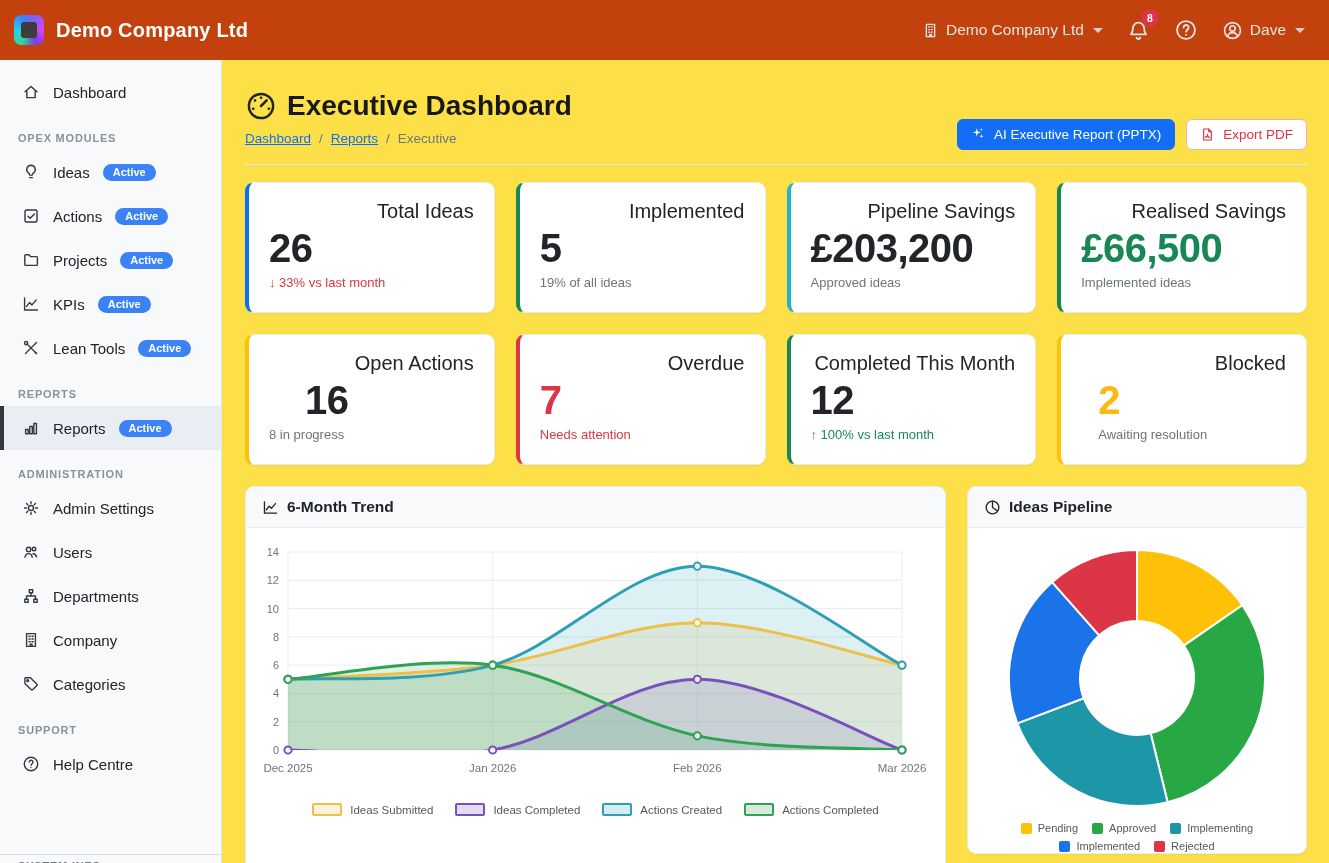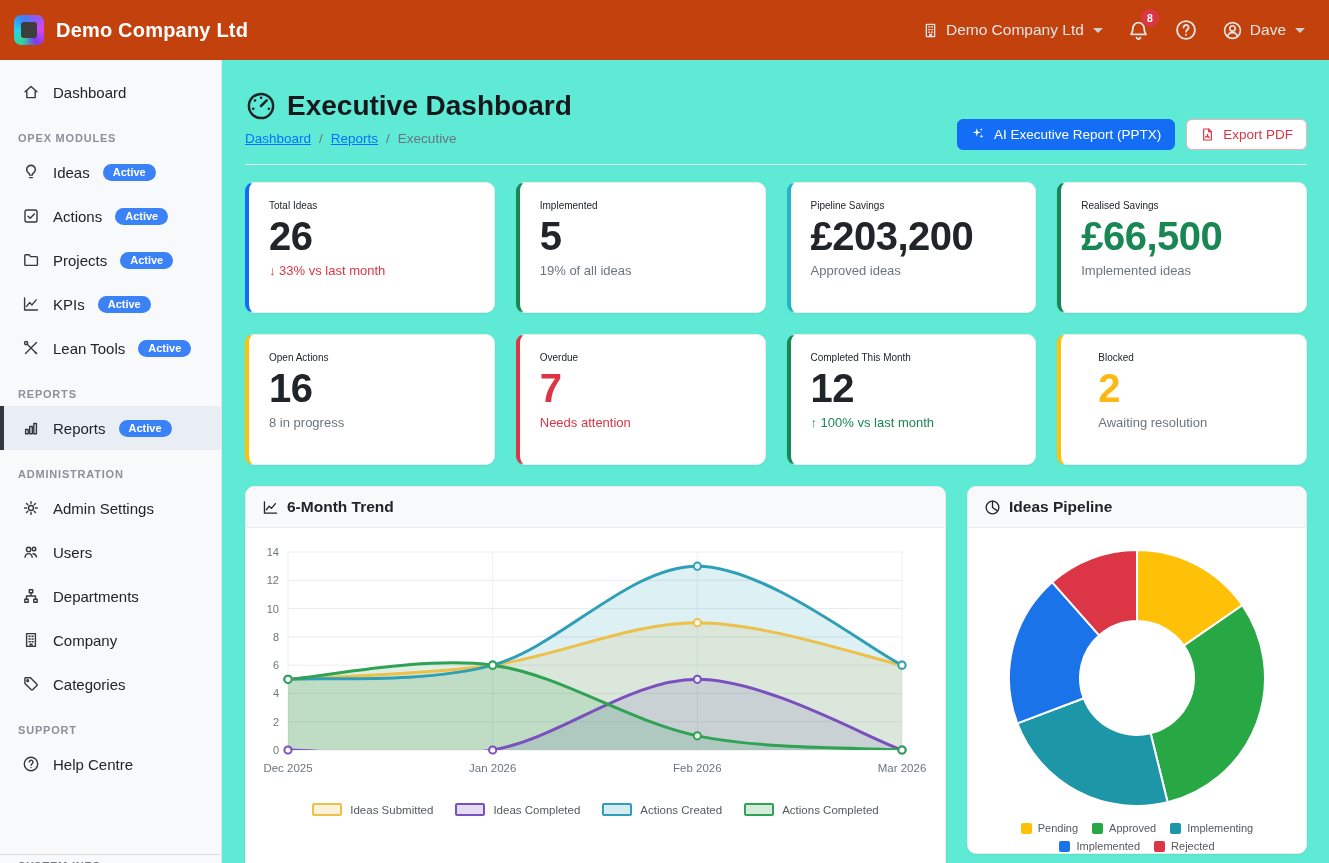--- a/index.html
+++ b/index.html
@@ -34,41 +34,41 @@
     font-size:15px; color:#212529; cursor:pointer; border-left:4px solid transparent; }
   .side-item .si-icon { display:inline-flex; color:#343a40; flex:0 0 auto; }
   .side-item.active { background:#e9eef5; border-left-color:#33383d; }
   .active-badge { background:#3b82f6; color:#fff; font-size:11px; font-weight:700;
     border-radius:10px; padding:3px 10px; line-height:1; }
   .side-footer { position:absolute; bottom:0; left:0; right:0; border-top:1px solid #d9dde1;
     height:9px; overflow:hidden; padding:5px 18px 0; }
   .side-footer-label { font-size:11px; font-weight:700; letter-spacing:.8px; color:#6c757d; }
 
   
-  .main { position:fixed; left:222px; top:60px; right:0; bottom:0; background:#5eead4;
+  .main { position:fixed; left:222px; top:60px; right:0; bottom:0; background:#fde047;
     padding:30px 22px 0 23px; overflow:hidden; }
   .header-row { display:flex; justify-content:space-between; align-items:flex-start; }
   .page-title-wrap { display:flex; align-items:center; gap:10px; }
   .page-title-wrap .pt-icon { display:inline-flex; color:#212529; }
   .page-title { font-size:28px; font-weight:600; margin:0; color:#16181b; }
   .header-buttons { display:flex; gap:11px; margin-top:29px; }
   .btn { display:inline-flex; align-items:center; gap:8px; height:31px; padding:0 13px;
     border-radius:6px; font-size:13.5px; cursor:pointer; border:1px solid transparent;
     font-family:"Liberation Sans", sans-serif; }
   .btn-ai { background:#146ef5; color:#fff; border-color:#146ef5; }
   .btn-pdf { background:#fff; color:#dc3545; border-color:#eeb0b7; }
   .breadcrumb { margin-top:9px; font-size:13.5px; color:#6c757d; display:flex; gap:8px; align-items:center; }
   .breadcrumb a { color:#0d6efd; text-decoration:underline; cursor:pointer; }
   .divider { border:none; border-top:1px solid #e9ecef; margin:14px 0 17px; }
 
   
   .kpi-grid { display:grid; grid-template-columns:repeat(4,1fr); gap:21px; }
   .kpi-card { background:#fff; border:1px solid #e9ecef; border-left-width:4px; border-radius:9px;
     height:131px; padding:17px 20px; box-shadow:0 1px 2px rgba(0,0,0,.05); }
-  .kpi-title { font-size:10px; color:#212529; font-weight:500; }
+  .kpi-title { font-size:20px; color:#212529; font-weight:500;text-align:right; }
   .kpi-value { font-size:40px; font-weight:600; line-height:1.15; margin-top:2px; letter-spacing:-.5px; }
   .kpi-sub { font-size:13px; margin-top:4px; color:#6c757d; }
 
   
   .charts-row { display:grid; grid-template-columns:1fr 340px; gap:21px; margin-top:21px; }
   .chart-card { background:#fff; border:1px solid #e9ecef; border-radius:9px; overflow:hidden;
     box-shadow:0 1px 2px rgba(0,0,0,.05); }
   .chart-card.trend { height:390px; }
   .chart-card.pipeline { height:368px; }
   .chart-card-header { display:flex; align-items:center; gap:8px; background:#f8f9fa;
@@ -344,21 +344,21 @@
         <div class="kpi-value" style="color: rgb(33, 37, 41);">£203,200</div>
         <div class="kpi-sub" style="color: rgb(108, 117, 125);">Approved ideas</div>
       </div>
       <div class="kpi-card" style="border-left-color: rgb(25, 135, 84);">
         <div class="kpi-title">Realised Savings</div>
         <div class="kpi-value" style="color: rgb(25, 135, 84);">£66,500</div>
         <div class="kpi-sub" style="color: rgb(108, 117, 125);">Implemented ideas</div>
       </div>
       <div class="kpi-card" style="border-left-color: rgb(255, 193, 7);">
         <div class="kpi-title">Open Actions</div>
-        <div class="kpi-value" style="color: rgb(33, 37, 41);">16</div>
+        <div class="kpi-value" style="color: rgb(33, 37, 41); margin-left: 36px;">16</div>
         <div class="kpi-sub" style="color: rgb(108, 117, 125);">8 in progress</div>
       </div>
       <div class="kpi-card" style="border-left-color: rgb(220, 53, 69);">
         <div class="kpi-title">Overdue</div>
         <div class="kpi-value" style="color: rgb(220, 53, 69);">7</div>
         <div class="kpi-sub" style="color: rgb(220, 53, 69);">Needs attention</div>
       </div>
       <div class="kpi-card" style="border-left-color: rgb(25, 135, 84);">
         <div class="kpi-title">Completed This Month</div>
         <div class="kpi-value" style="color: rgb(33, 37, 41);">12</div>

